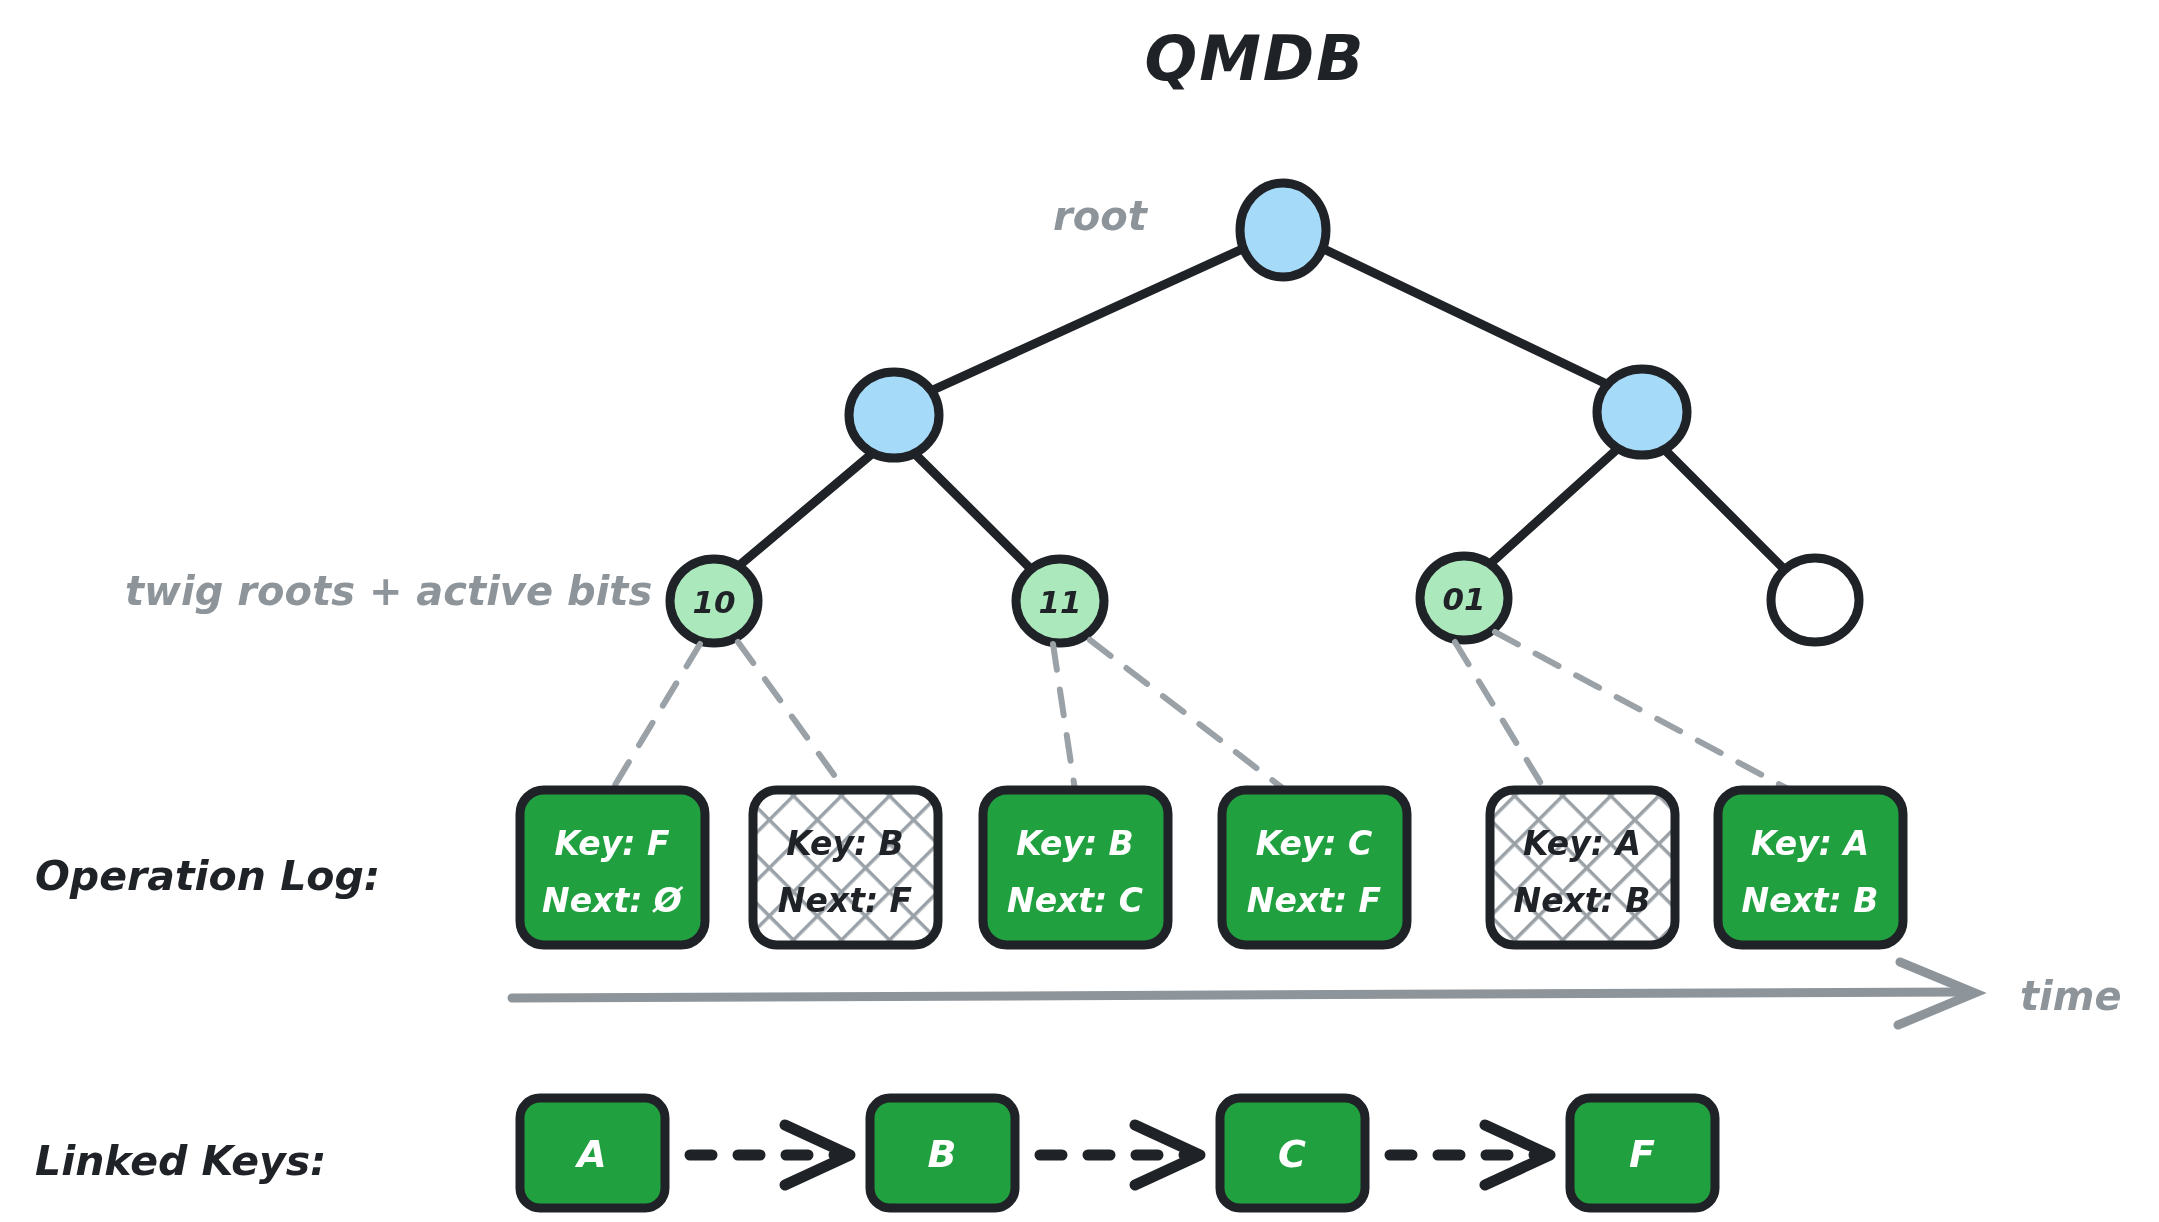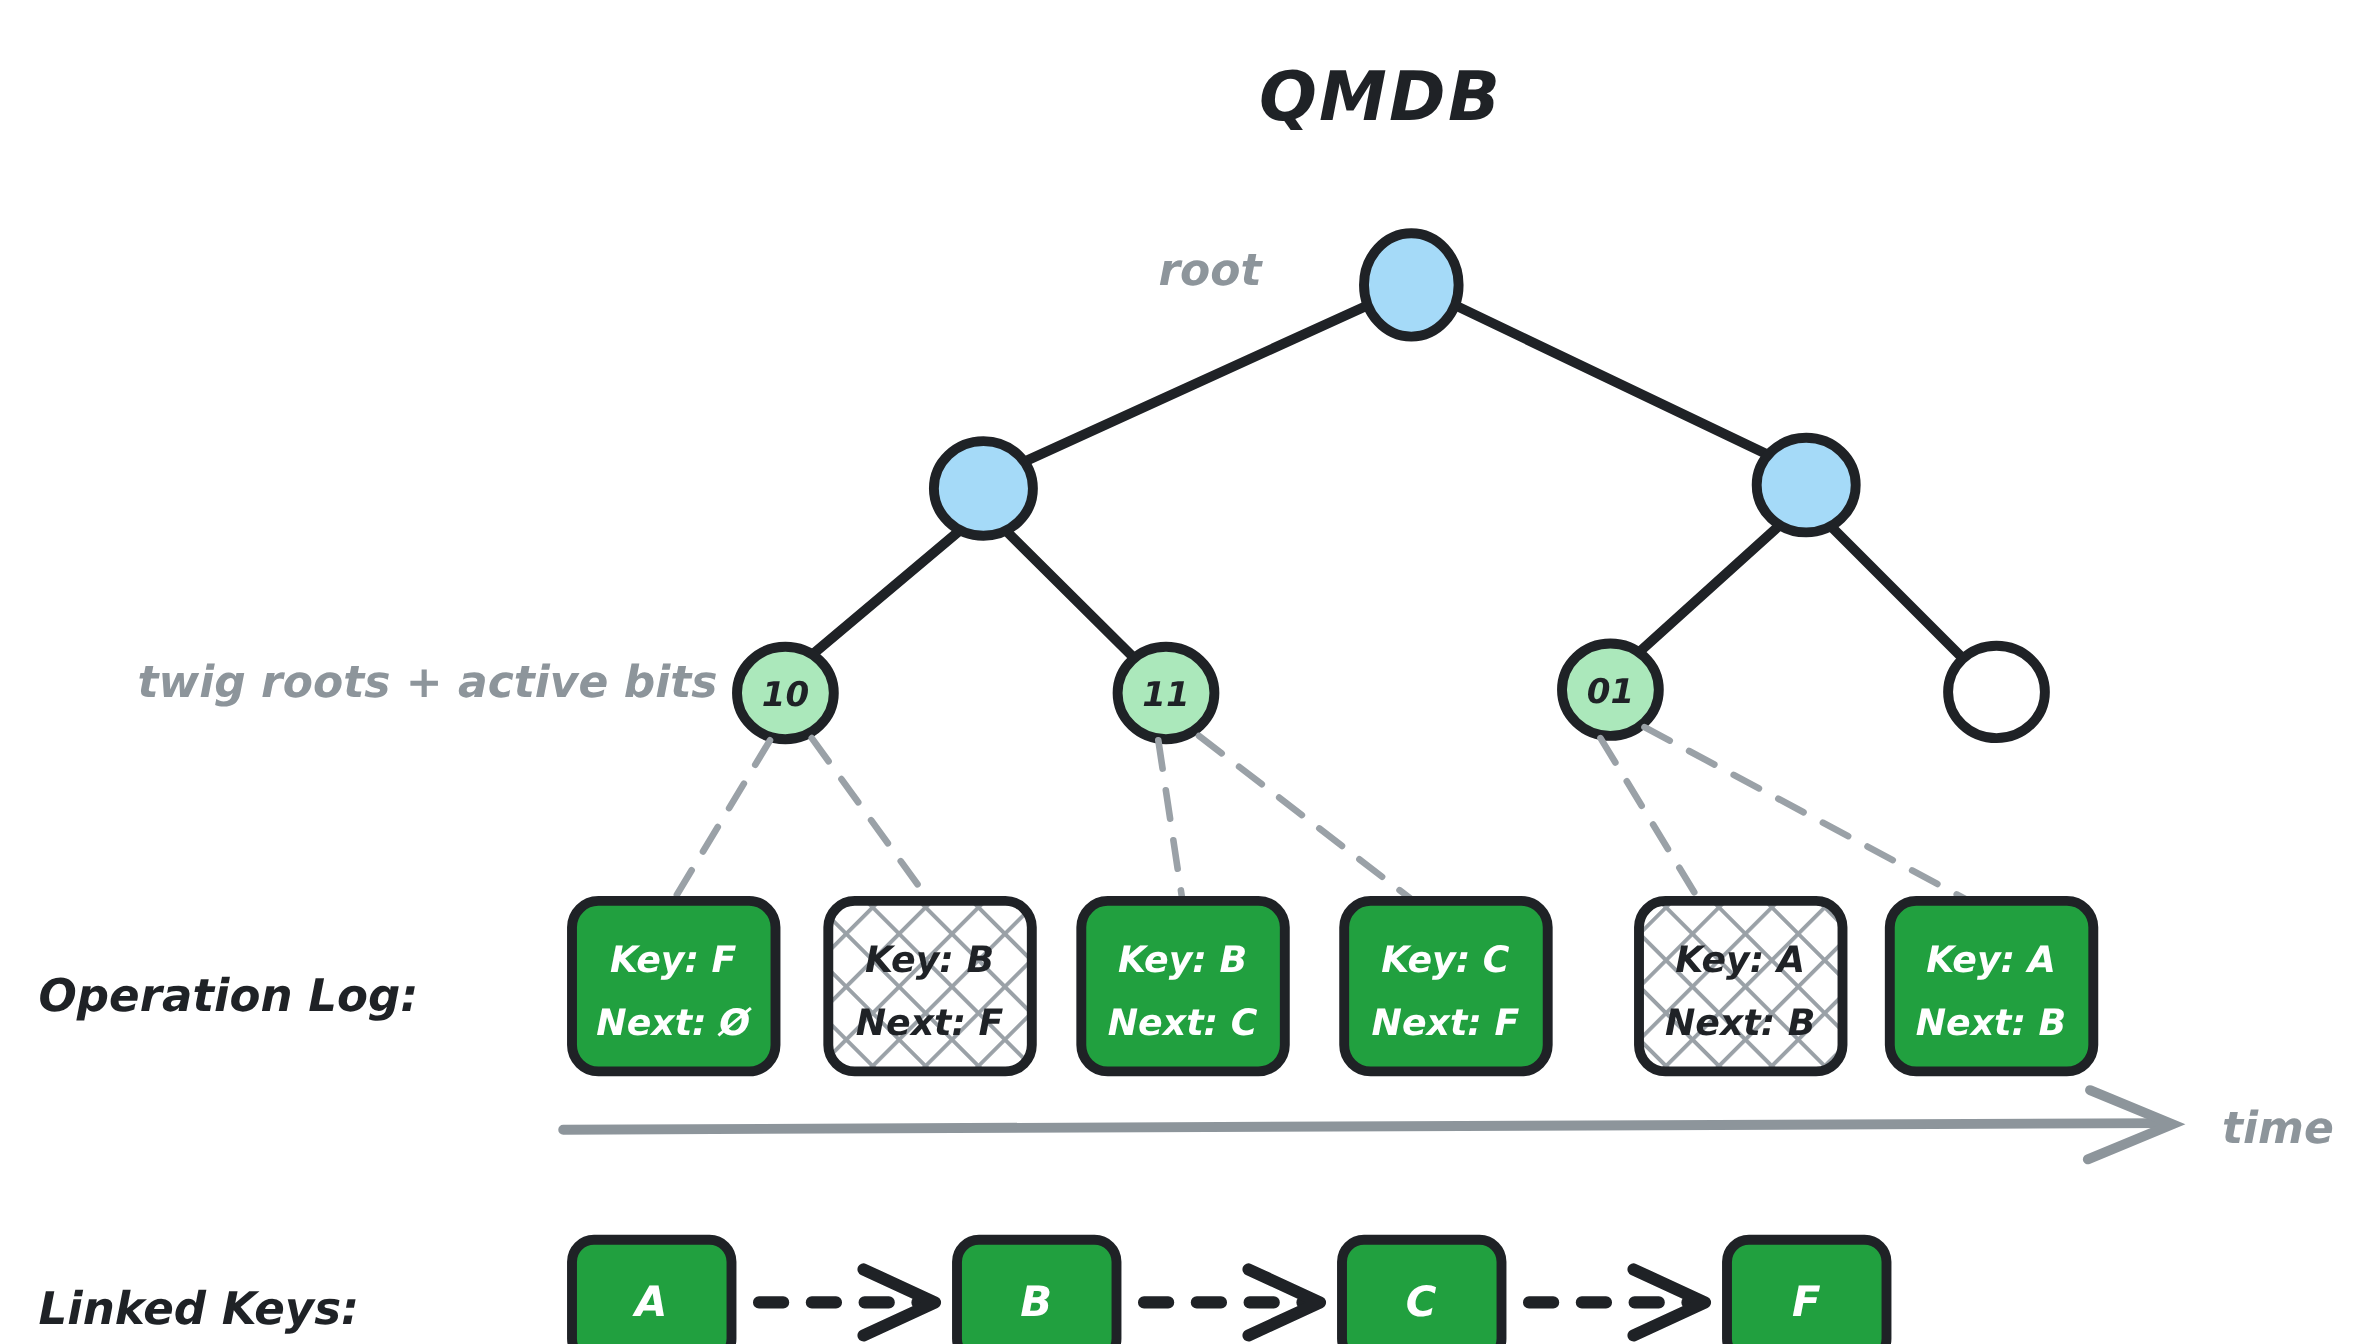--- a/index.html
+++ b/index.html
@@ -12,21 +12,20 @@
     width: 2159px;
     height: 1222px;
     overflow: hidden;
     font-family: "DejaVu Sans", sans-serif;
     position: relative;
   }
   #stage {
     position: relative;
     width: 2159px;
     height: 880px;
-    margin-top: 29px;
   }
   svg.layer {
     position: absolute;
     left: 0;
     top: 0;
     width: 2159px;
     height: 1222px;
   }
   .hand {
     font-family: "DejaVu Sans", sans-serif;

